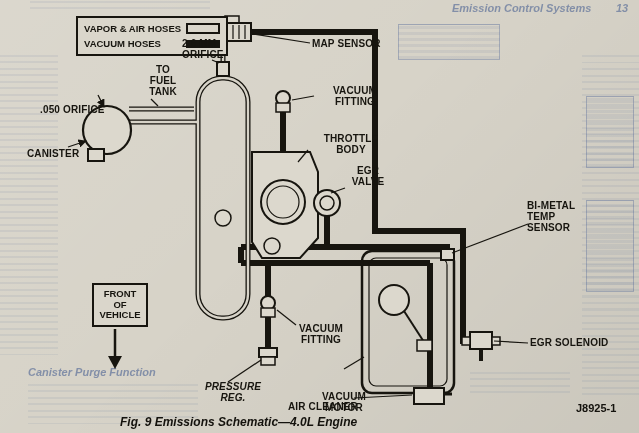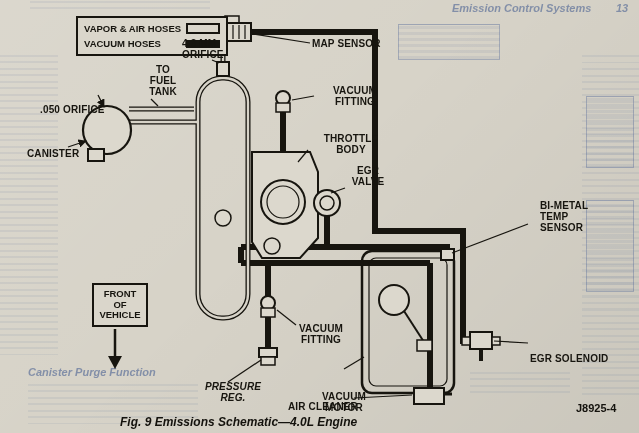--- a/index.html
+++ b/index.html
@@ -204,48 +204,48 @@
     <div class="legend-row">
       <span>VAPOR &amp; AIR HOSES</span>
       <span class="sym-vapor"></span>
     </div>
     <div class="legend-row">
       <span>VACUUM HOSES</span>
       <span class="sym-vacuum"></span>
     </div>
   </div>
 
-  <div class="lbl" style="left:182px;top:38px;">4.3 MM
+  <div class="lbl" style="left:182px;top:38px;">2.6 MM
 ORIFICE</div>
   <div class="lbl" style="left:312px;top:38px;">MAP SENSOR</div>
   <div class="lbl center" style="left:130px;top:64px;width:42px;">TO
 FUEL
 TANK</div>
   <div class="lbl" style="left:40px;top:86px;margin-top:18px;">.050 ORIFICE</div>
   <div class="lbl" style="left:27px;top:148px;">CANISTER</div>
   <div class="lbl center" style="left:316px;top:85px;width:54px;">VACUUM
 FITTING</div>
   <div class="lbl center" style="left:308px;top:133px;width:62px;">THROTTLE
 BODY</div>
   <div class="lbl center" style="left:334px;top:165px;width:44px;">EGR
 VALVE</div>
-  <div class="lbl" style="left:540px;top:200px;">BI-METAL
+  <div class="lbl" style="left:527px;top:200px;">BI-METAL
 TEMP
 SENSOR</div>
   <div class="lbl center" style="left:282px;top:323px;width:54px;">VACUUM
 FITTING</div>
   <div class="lbl" style="left:288px;top:365px;margin-top:36px;">AIR CLEANER</div>
   <div class="lbl center" style="left:190px;top:381px;width:62px;font-style:italic;">PRESSURE
 REG.</div>
   <div class="lbl center" style="left:305px;top:391px;width:54px;">VACUUM
 MOTOR</div>
-  <div class="lbl" style="left:530px;top:337px;margin-top:16px;">EGR SOLENOID</div>
+  <div class="lbl" style="left:530px;top:337px;">EGR SOLENOID</div>
 
   <div class="fov-box">
     <span>FRONT
 OF
 VEHICLE</span>
   </div>
 
   <div class="caption">Fig. 9 Emissions Schematic—4.0L Engine</div>
-  <div class="figcode">J8925-4</div>
+  <div class="figcode">J8925-1</div>
 
 </div>
 
 </body></html>

